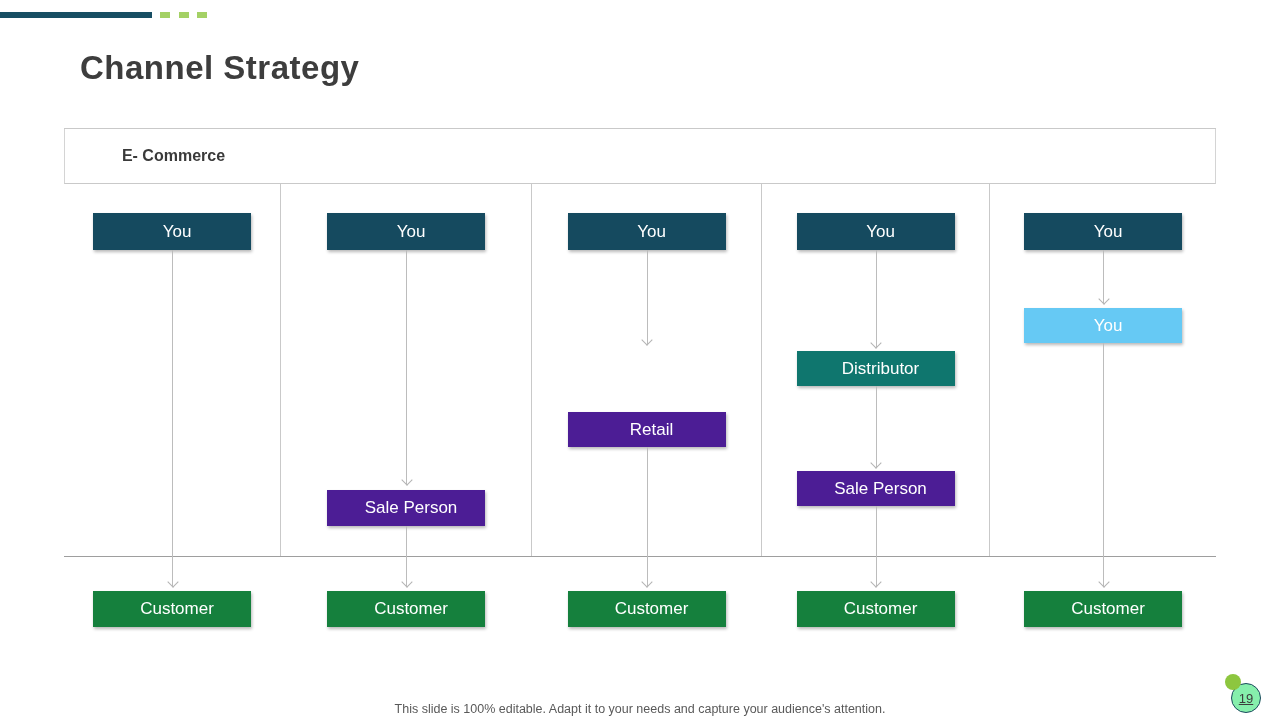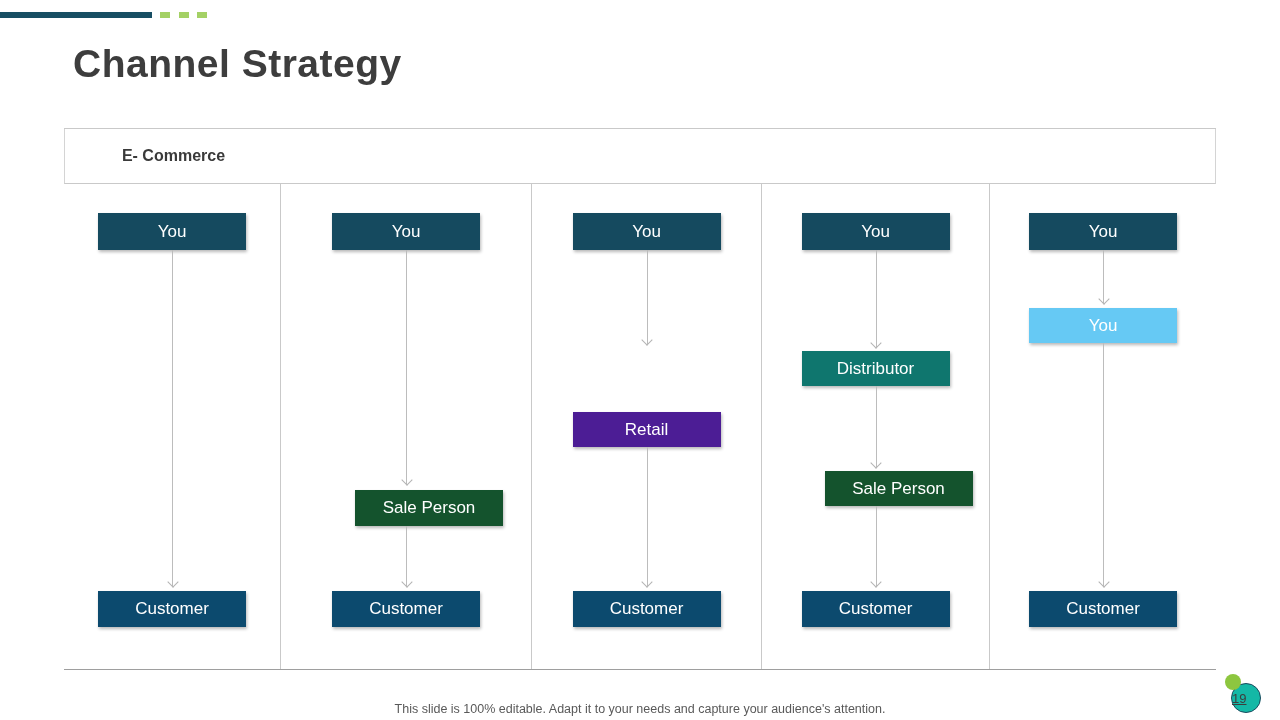--- a/index.html
+++ b/index.html
@@ -8,27 +8,27 @@
     font-family:"Liberation Sans", sans-serif; overflow:hidden;
   }
 
   
   .top-bar { position:absolute; left:0; top:12px; width:152px; height:6px; background:#174e63; }
   .dash { position:absolute; top:12px; width:10px; height:6px; background:#8dc63f; opacity:.8; }
   .dash1 { left:160px; } .dash2 { left:179px; } .dash3 { left:197px; }
 
   
   .title {
-    position:absolute; left:64px; top:33px; margin:9px;
-    font-size:39px; font-weight:700; color:#3d3d3d; letter-spacing:.5px;
+    position:absolute; left:64px; top:33px; margin:16px;
+    font-size:33px; font-weight:700; color:#3d3d3d; letter-spacing:.5px;
   }
 
   
   .table {
-    position:absolute; left:64px; top:128px; width:1152px; height:542px;
+    position:absolute; left:64px; top:128px; width:1152px; height:429px;
     border-top:1px solid #c9c9c9; border-bottom:1px solid #9e9e9e;
     box-sizing:border-box;
   }
   .header-row {
     position:absolute; left:0; top:0; width:100%; height:55px;
     display:grid; grid-template-columns:217px 251px 230px 228px 226px;
     border-bottom:1px solid #c9c9c9; box-sizing:border-box;
     border-left:1px solid #d4d4d4; border-right:1px solid #d4d4d4;
   }
   .th {
@@ -46,49 +46,50 @@
   .col3 { left:468px; width:230px; }
   .col4 { left:698px; width:228px; }
   .col5 { left:926px; width:226px; }
 
   
   .node {
     position:absolute; left:50%; transform:translateX(-50%); width:148px;
     display:flex; align-items:center; justify-content:center;
     color:#ffffff; font-size:17px;
     box-shadow:1px 2px 3px rgba(0,0,0,.28);
+    padding-left:10px;
   }
   .dark-teal   { background:#154a5f; }
-  .blue        { background:#14532d;margin-left:23px; }
+  .blue        { background:#4c1d95; }
   .light-blue  { background:#66c9f4; }
   .medium-green{ background:#0f766e; }
   .dark-green  { background:#4c1d95; }
-  .light-green { background:#0c4a6e; }
+  .light-green { background:#15803d; }
 
   
   .arrow { position:absolute; left:50%; width:1px; background:#bcbcbc; }
   .arrow::after {
     content:""; position:absolute; bottom:0; left:-3.5px;
     width:7px; height:7px;
     border-right:1.2px solid #b3b3b3; border-bottom:1.2px solid #b3b3b3;
     transform:rotate(45deg);
   }
 
   
   .footer {
     position:absolute; left:0; top:702px; width:100%;
     text-align:center; font-size:12.5px; color:#595959;
   }
 
   
   .page-circle {
     position:absolute; left:1231px; top:683px; width:30px; height:30px;
     border:1.5px solid #1b4a5e; border-radius:50%;
-    display:flex; align-items:center; justify-content:flex-start;
-    font-size:13px; color:#3d3d3d; box-sizing:border-box; background:#14b8a6;text-decoration:underline;
+    display:flex; align-items:center; justify-content:center;
+    font-size:13px; color:#3d3d3d; box-sizing:border-box; background:#86efac;text-decoration:underline;
   }
   .page-dot {
     position:absolute; left:1225px; top:674px; width:16px; height:16px;
     border-radius:50%; background:#8dc63f;
   }
 </style>
 </head>
 <body>
 
 <div class="slide">

